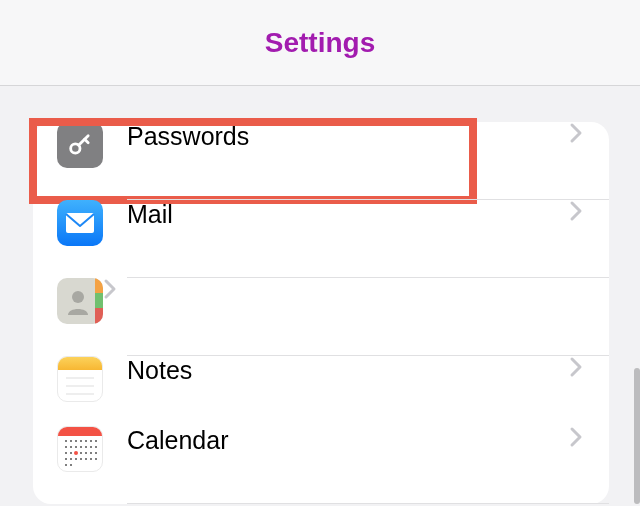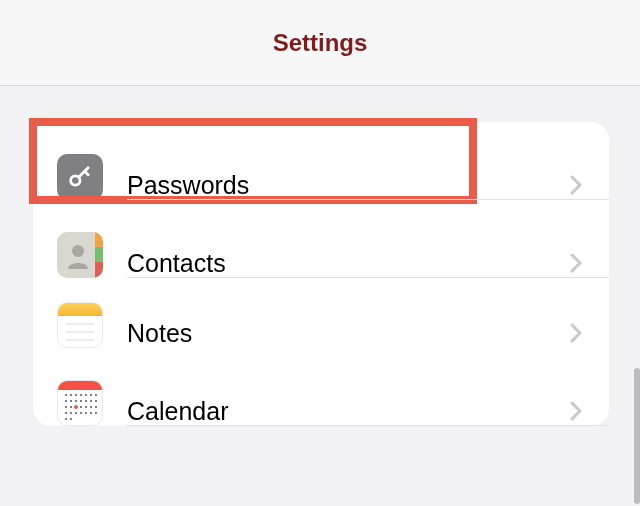--- a/index.html
+++ b/index.html
@@ -16,41 +16,41 @@
   .header {
     width: 640px;
     height: 85px;
     background: #f7f7f8;
     border-bottom: 1px solid #d6d6d8;
     display: flex;
     align-items: center;
     justify-content: center;
   }
   .header-title {
-    font-size: 24px;
+    font-size: 28px;
     font-weight: 700;
-    color: #7f1d1d;
+    color: #a21caf;
   }
 
   
   .card {
     position: absolute;
     left: 33px;
     top: 122px;
     width: 576px;
     background: #fff;
     border-radius: 18px;
     box-shadow: none;
   }
 
   .row {
     position: relative;
     height: 78px;
     display: flex;
-    align-items: flex-end;
+    align-items: flex-start;
     padding-left: 24px;
   }
 
   .row .icon-slot {
     width: 46px;
     height: 46px;
     border-radius: 10px;
     display: flex;
     align-items: center;
     justify-content: center;
@@ -166,29 +166,43 @@
     </div>
     <div class="label">Passwords</div>
     <div class="chevron">
       <svg width="14" height="22" viewBox="0 0 14 22" fill="none" stroke="#c7c7cc" stroke-width="3" stroke-linecap="round" stroke-linejoin="round">
         <polyline points="3 3 11 11 3 19"></polyline>
       </svg>
     </div>
     <div class="divider"></div>
   </div>
 
+  <div class="row">
+    <div class="icon-slot ic-mail">
+      <svg width="30" height="22" viewBox="0 0 30 22">
+        <rect x="1" y="1" width="28" height="20" rx="2" fill="#fff"></rect>
+        <polyline points="1 2 15 14 29 2" fill="none" stroke="#1d88f6" stroke-width="2" stroke-linejoin="round"></polyline>
+      </svg>
+    </div>
+    <div class="label">Mail</div>
+    <div class="chevron">
+      <svg width="14" height="22" viewBox="0 0 14 22" fill="none" stroke="#c7c7cc" stroke-width="3" stroke-linecap="round" stroke-linejoin="round">
+        <polyline points="3 3 11 11 3 19"></polyline>
+      </svg>
+    </div>
+    <div class="divider"></div>
+  </div>
 
   <div class="row">
     <div class="icon-slot ic-contacts">
       <svg width="30" height="30" viewBox="0 0 30 30">
         <circle cx="13" cy="11" r="6" fill="#a8a8a2"></circle>
         <path d="M3 29 c0-8 20-8 20 0 Z" fill="#a8a8a2"></path>
       </svg>
     </div>
-    <div class="label">Contacts</div>
     <div class="chevron">
       <svg width="14" height="22" viewBox="0 0 14 22" fill="none" stroke="#c7c7cc" stroke-width="3" stroke-linecap="round" stroke-linejoin="round">
         <polyline points="3 3 11 11 3 19"></polyline>
       </svg>
     </div>
     <div class="divider"></div>
   </div>
 
   <div class="row" style="height:70px;">
     <div class="icon-slot ic-notes"></div>

